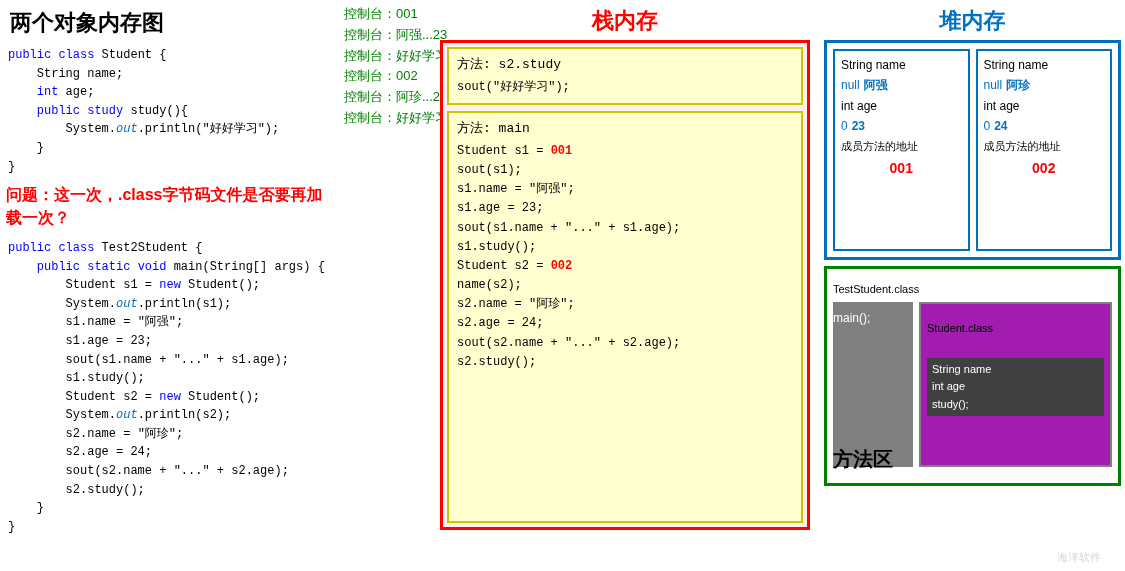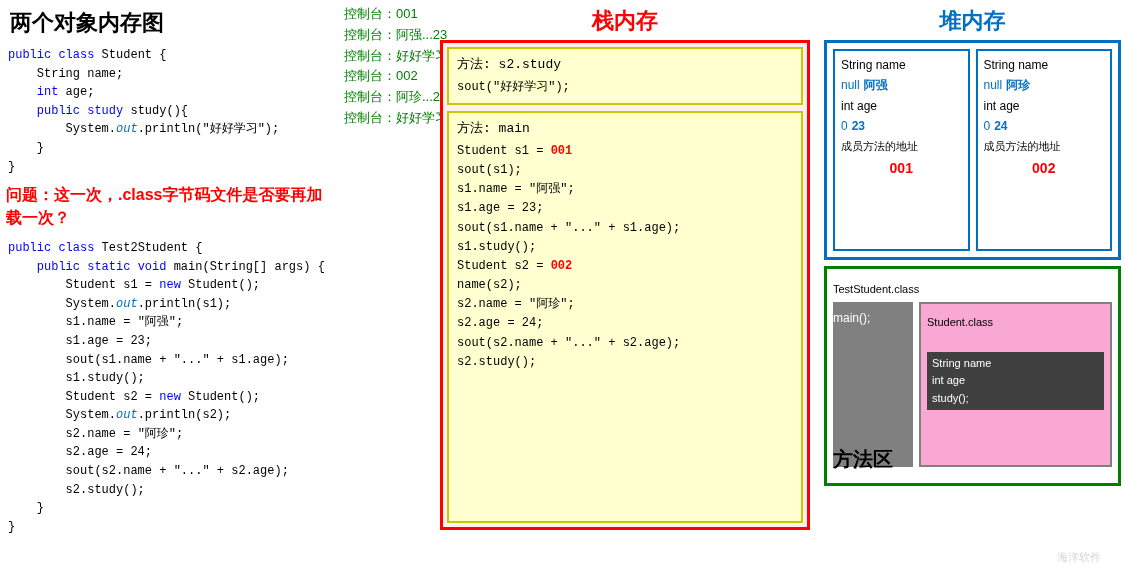--- a/index.html
+++ b/index.html
@@ -180,22 +180,22 @@
       background: #808080;
       color: #fff;
       font-size: 12px;
       padding: 6px 0;
       width: 80px;
       line-height: 1.8;
     }
 
     .student-class-box {
       border: 2px solid #808080;
-      background: #f9a8d4;
-      padding: 10px 6px;
+      background: #a21caf;
+      padding: 16px 6px;
       font-size: 11px;
       line-height: 1.6;
       flex: 1;
     }
 
     .student-class-inner {
       background: #404040;
       color: #fff;
       padding: 3px 5px;
       font-size: 11px;

